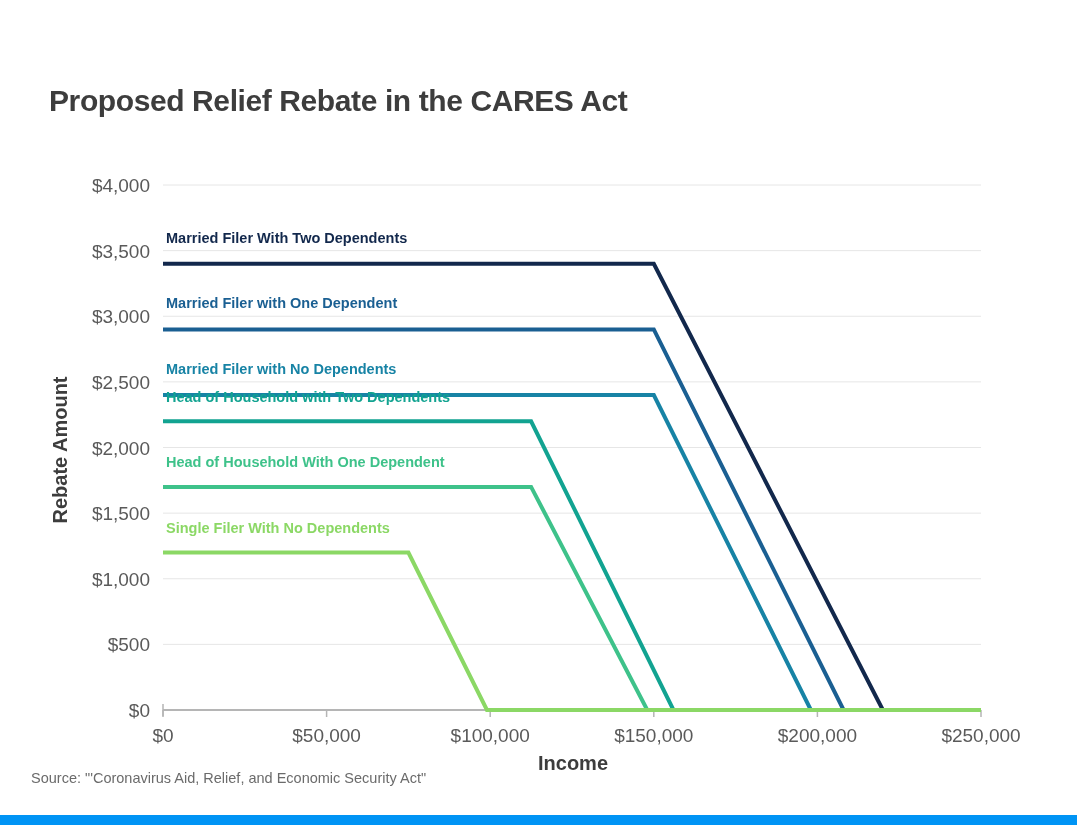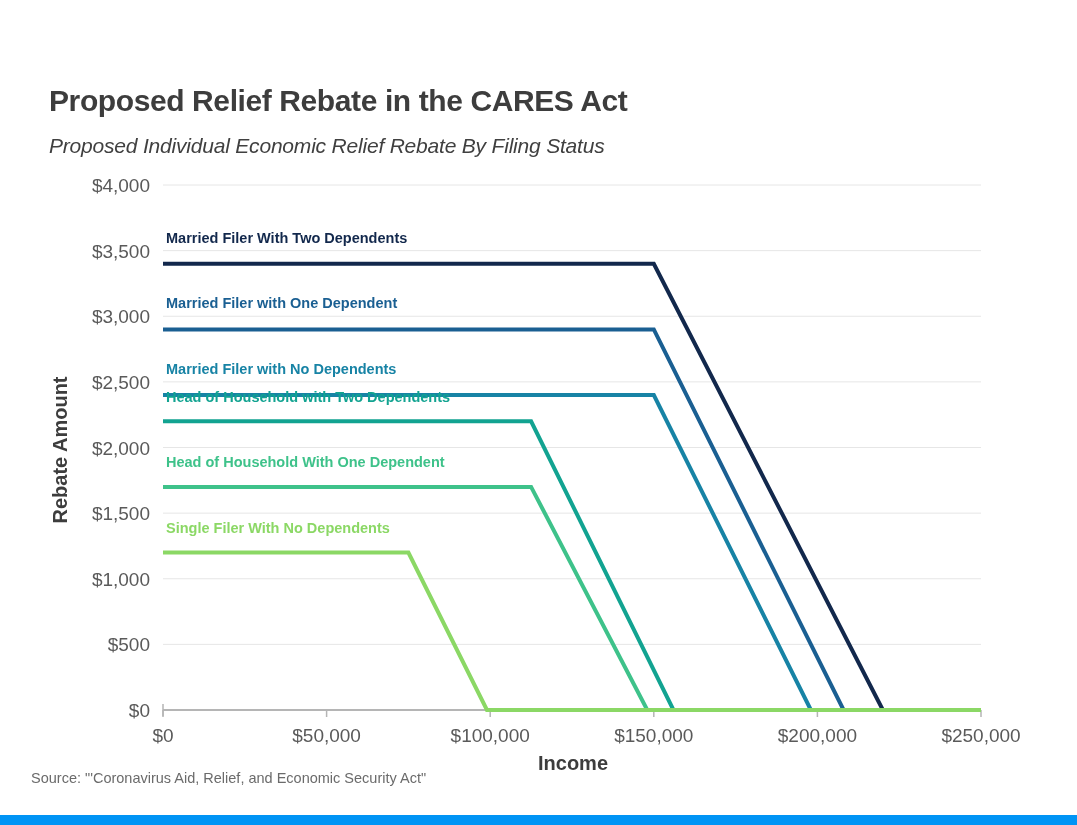--- a/index.html
+++ b/index.html
@@ -97,21 +97,20 @@
     stroke-linejoin: miter;
     stroke-linecap: butt;
   }
 </style>
 </head>
 <body>
 
 <div id="page">
 
   <div class="chart-title">Proposed Relief Rebate in the CARES Act</div>
-  <div class="chart-subtitle">Proposed Individual Economic Relief Rebate By Filing Status</div>
 
   <svg id="chart-svg" width="1077" height="825">
     <g id="gridlines-group">
         <line x1="163" x2="981" y1="644.375" y2="644.375" class="gridline"></line>
         <line x1="163" x2="981" y1="578.75" y2="578.75" class="gridline"></line>
         <line x1="163" x2="981" y1="513.125" y2="513.125" class="gridline"></line>
         <line x1="163" x2="981" y1="447.5" y2="447.5" class="gridline"></line>
         <line x1="163" x2="981" y1="381.875" y2="381.875" class="gridline"></line>
         <line x1="163" x2="981" y1="316.25" y2="316.25" class="gridline"></line>
         <line x1="163" x2="981" y1="250.625" y2="250.625" class="gridline"></line>

